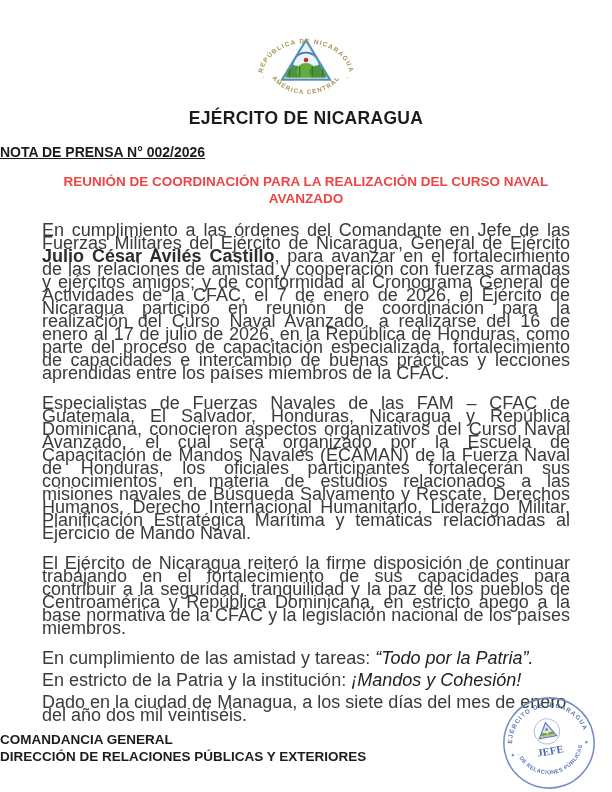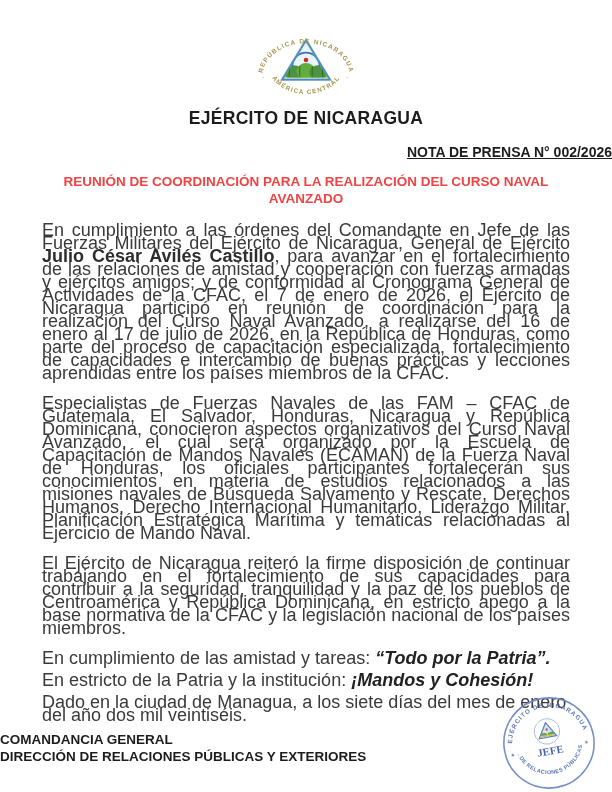--- a/index.html
+++ b/index.html
@@ -18,21 +18,21 @@
   }
   .doc-title{
     text-align:center;
     font-size:17.5px;
     font-weight:bold;
     color:#1c1c1c;
     letter-spacing:.3px;
     margin-top:10px;
   }
   .press-note{
-    text-align:right;
+    text-align:left;
     font-size:14px;
     font-weight:bold;
     color:#1c1c1c;
     text-decoration:underline;
     margin-top:15px;
   }
   .headline{
     text-align:center;
     font-size:13.5px;
     font-weight:bold;
@@ -43,21 +43,21 @@
   }
   .body-text{
     margin:16px 42px 0 42px;
     font-size:18px;
     line-height:13px;
     text-align:justify;
   }
   .body-text p{margin:0 0 9px 0;}
   .body-text p.para{margin-bottom:17px;}
   .motto-line{margin:0 0 11px 0;text-align:left;}
-  .motto{font-weight:bold;font-style:italic;color:#222;margin-top:40px;}
+  .motto{font-weight:normal;font-style:italic;color:#222;margin-top:40px;}
   b.name{color:#2d2d2d;}
   .dateline{margin:0 0 4px 0;text-align:left;}
   .signature{
     text-align:left;
     font-weight:bold;
     color:#1c1c1c;
     font-size:13.5px;
     line-height:1.3;
     margin-top:6px;
   }

